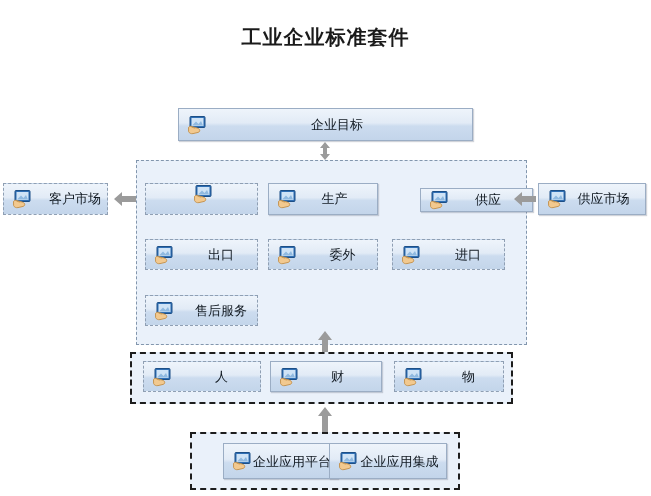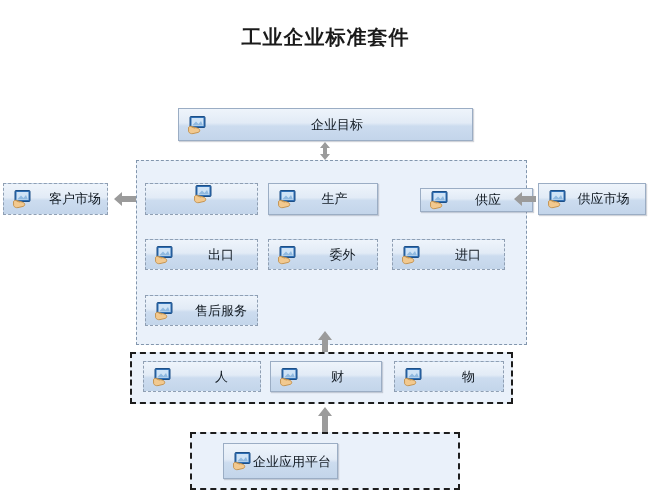--- a/index.html
+++ b/index.html
@@ -320,14 +320,26 @@
         <rect x="4" y="1.5" width="15" height="11" rx="1" fill="#2f6fb5" stroke="#1d4f86" stroke-width="1"></rect>
         <rect x="5.5" y="3" width="12" height="8" fill="#cfe3f6"></rect>
         <path d="M6 10.5 L10 6.5 L12.5 9 L15 6 L17 10.5 Z" fill="#8fb9e0"></path>
         <path d="M2.5 13 C2.5 11.6 4 11 5.2 11.4 L9.5 12.6 C11 13 12.6 13.4 13.4 14.4 C14.2 15.4 13.6 17 12.2 17.4 L7 18.6 C5.2 19 3.2 18.2 2.6 16.6 Z" fill="#f2c98f" stroke="#c28f48" stroke-width="0.9" stroke-linejoin="round"></path>
         <path d="M5.5 12.2 L9.2 13.2" stroke="#c28f48" stroke-width="0.7" fill="none"></path>
       </svg>
     </span>
     <span class="label two-line">企业应用平台</span>
   </div>
 
+  <div class="node solid" style="left:329px; top:443px; width:118px; height:36px;">
+    <span class="icon">
+      <svg width="22" height="20" viewBox="0 0 22 20" xmlns="http://www.w3.org/2000/svg">
+        <rect x="4" y="1.5" width="15" height="11" rx="1" fill="#2f6fb5" stroke="#1d4f86" stroke-width="1"></rect>
+        <rect x="5.5" y="3" width="12" height="8" fill="#cfe3f6"></rect>
+        <path d="M6 10.5 L10 6.5 L12.5 9 L15 6 L17 10.5 Z" fill="#8fb9e0"></path>
+        <path d="M2.5 13 C2.5 11.6 4 11 5.2 11.4 L9.5 12.6 C11 13 12.6 13.4 13.4 14.4 C14.2 15.4 13.6 17 12.2 17.4 L7 18.6 C5.2 19 3.2 18.2 2.6 16.6 Z" fill="#f2c98f" stroke="#c28f48" stroke-width="0.9" stroke-linejoin="round"></path>
+        <path d="M5.5 12.2 L9.2 13.2" stroke="#c28f48" stroke-width="0.7" fill="none"></path>
+      </svg>
+    </span>
+    <span class="label two-line">企业应用集成</span>
+  </div>
 
 </div>
 
 </body></html>

